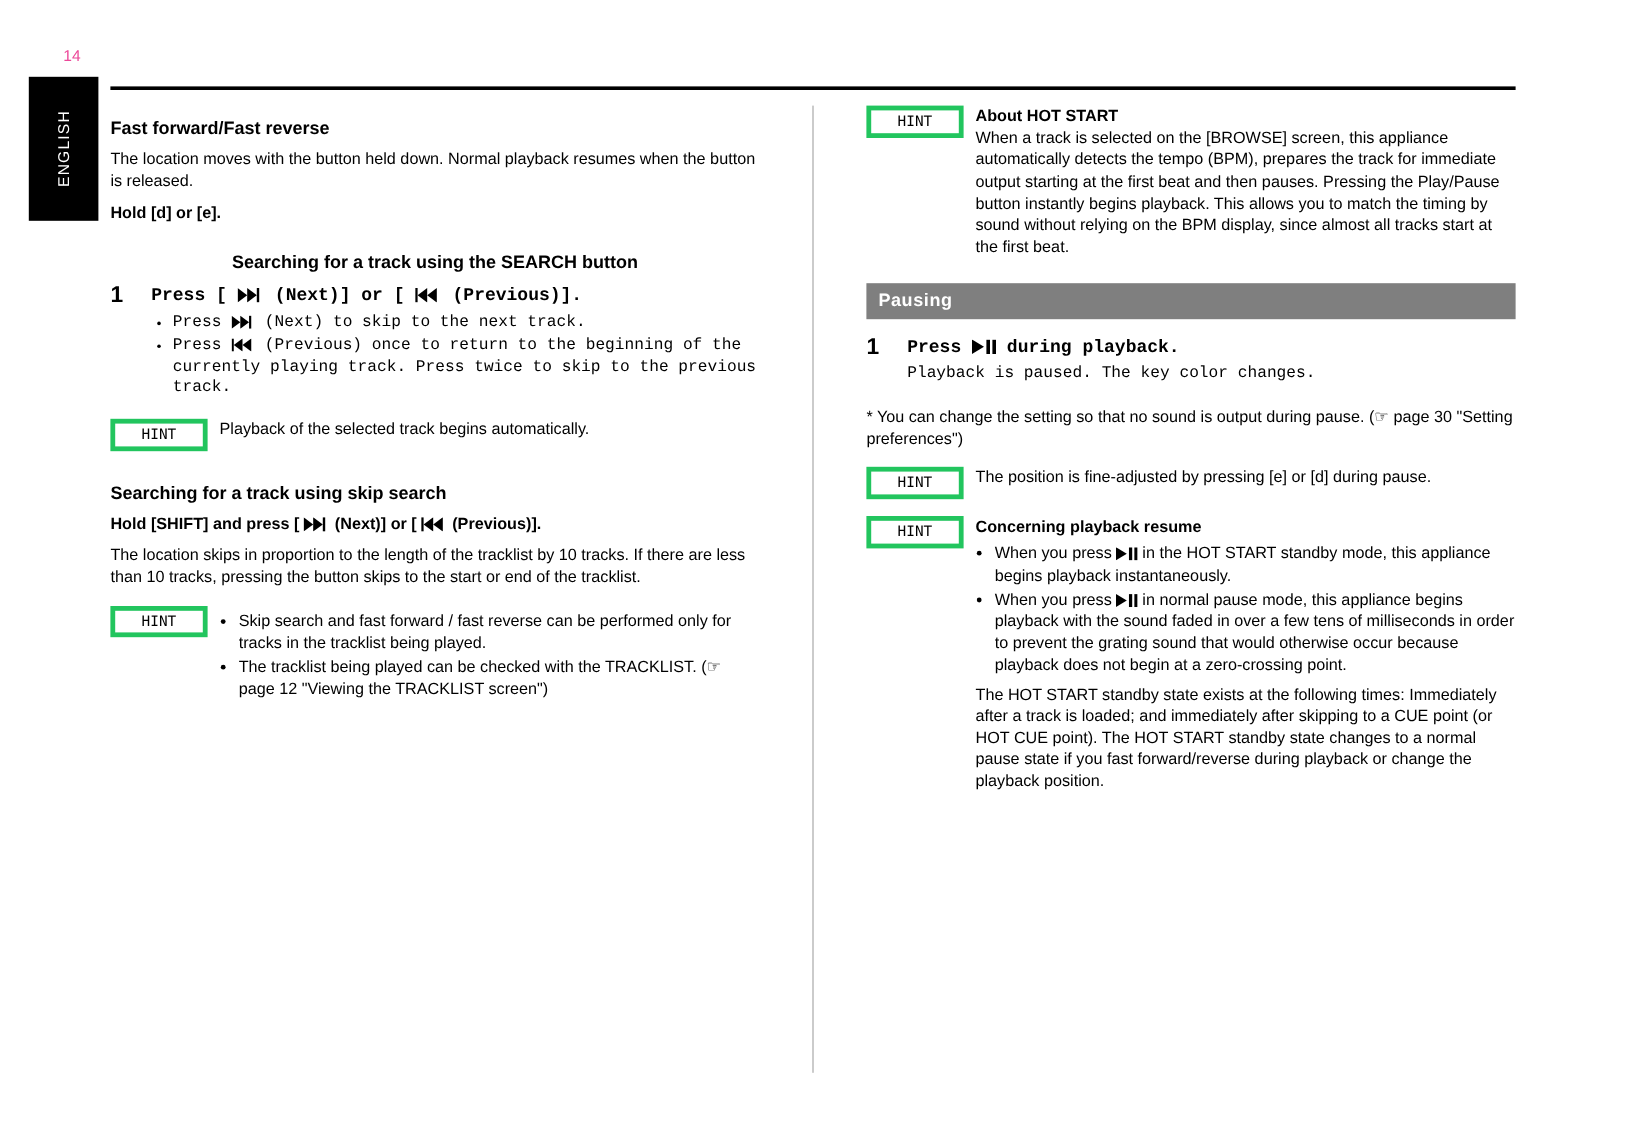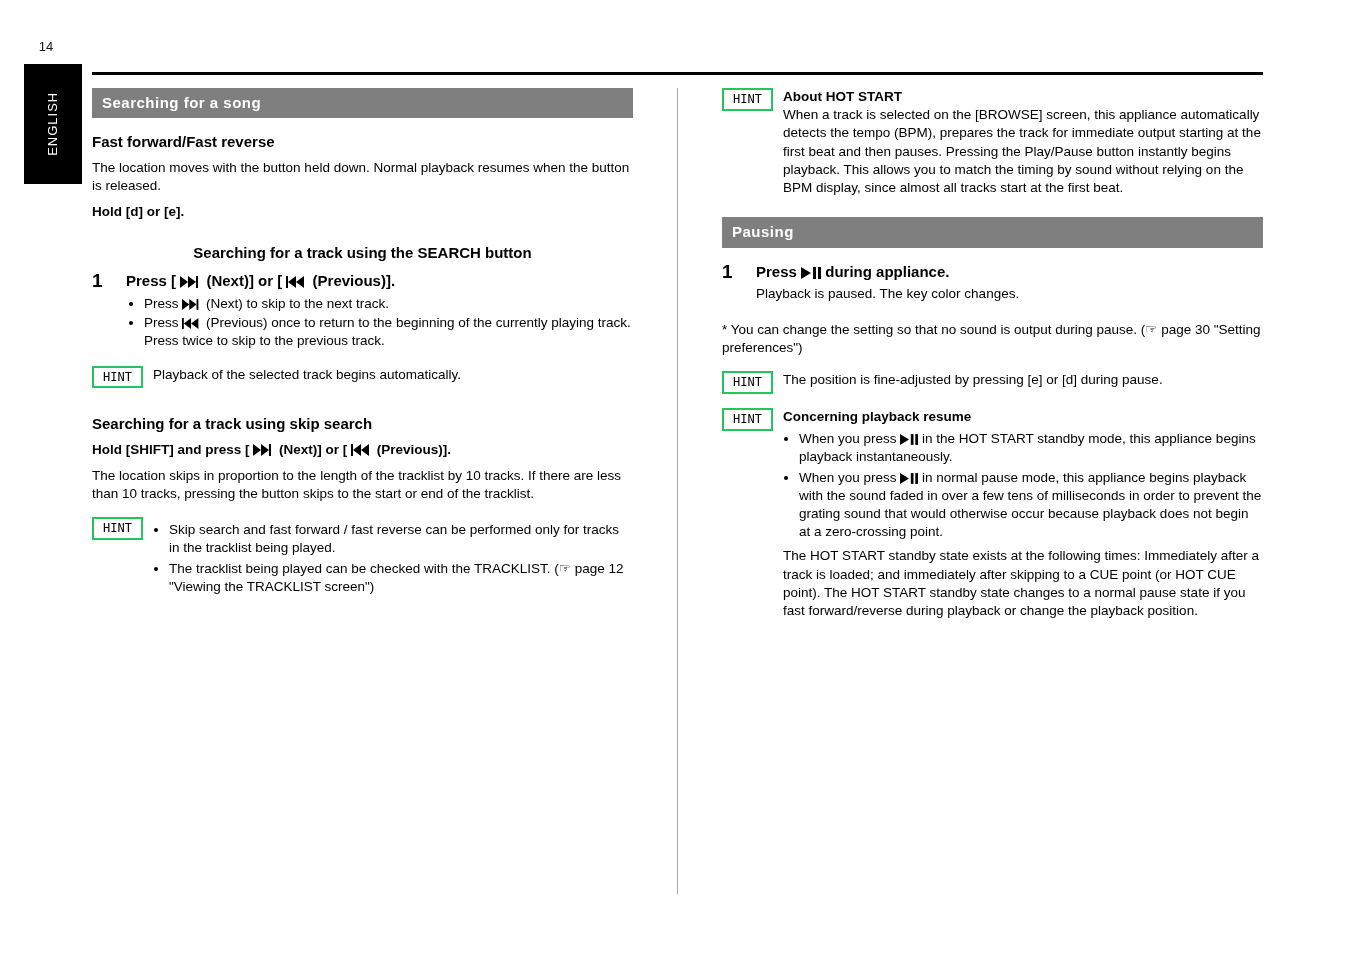--- a/index.html
+++ b/index.html
@@ -13,26 +13,26 @@
     width: 1355px;
   }
   .page {
     position: relative;
     width: 1355px;
     height: 954px;
     box-sizing: border-box;
   }
   .page-num {
     position: absolute;
-    left: 28px;
+    left: 42px;
     top: 38px;
     width: 36px;
     text-align: center;
     font-size: 13px;
-    color: #0f172a;
+    color: #ec4899;
   }
   .vtab {
     position: absolute;
     left: 24px;
     top: 64px;
     width: 58px;
     height: 120px;
     background: #000;
     color: #fff;
     display: flex;
@@ -96,36 +96,37 @@
     font-weight: bold;
     font-size: 19px;
     line-height: 1.1;
     flex: 0 0 20px;
   }
   .step-text {
     font-weight: bold;
     font-size: 15px;
     line-height: 1.3;
     flex: 1 1 auto;
+    font-family: Liberation Mono, monospace;
   }
   .step-sub {
     font-weight: normal;
     font-size: 13.5px;
     margin-top: 4px;
   }
   .step-sub ul {
     margin: 4px 0 4px 0;
     padding-left: 18px;
   }
   .step-sub li {
     margin: 2px 0;
   }
   .hint {
-    border: 2px solid #22c55e;
-    padding: 1px 9px;
+    border: 4px solid #22c55e;
+    padding: 1px 22px;
     font-family: monospace;
     font-size: 12px;
     display: inline-block;
     line-height: 1.4;
     vertical-align: 1px;
   }
   .hint-row {
     display: flex;
     gap: 10px;
     align-items: flex-start;
@@ -152,21 +153,20 @@
 <div class="page">
   <div class="page-num">14</div>
   <div class="vtab">
     <div class="vtab-inner">ENGLISH</div>
   </div>
   <div class="hr-top"></div>
 
   <div class="cols">
 
     <div class="col">
-      <div class="title-bar">Searching for a song</div>
 
       <div class="h-sub">Fast forward/Fast reverse</div>
       <p class="body-text">The location moves with the button held down. Normal playback resumes when the button is released.</p>
       <p class="body-text"><b>Hold [d] or [e].</b></p>
 
       <div class="h-sub" style="margin-top:22px;text-align:center;">Searching for a track using the SEARCH button</div>
 
       <div class="step">
         <div class="step-num">1</div>
         <div class="step-text">
@@ -258,21 +258,21 @@
 
       <div class="step">
         <div class="step-num">1</div>
         <div class="step-text">
           <span>Press </span>
           <svg class="inl" width="20" height="12" viewBox="0 0 20 12">
               <polygon points="0,0 10,6 0,12" fill="#000"></polygon>
               <rect x="12" y="0" width="3" height="12" fill="#000"></rect>
               <rect x="17" y="0" width="3" height="12" fill="#000"></rect>
             </svg>
-          <span> during appliance.</span>
+          <span> during playback.</span>
           <div class="step-sub">Playback is paused. The key color changes.</div>
         </div>
       </div>
 
       <p class="body-text" style="margin-top:18px;">* You can change the setting so that no sound is output during pause. (☞ page 30 "Setting preferences")</p>
 
       <div class="hint-row">
         <span class="hint">HINT</span>
         <div class="hint-body">The position is fine-adjusted by pressing [e] or [d] during pause.</div>
       </div>

